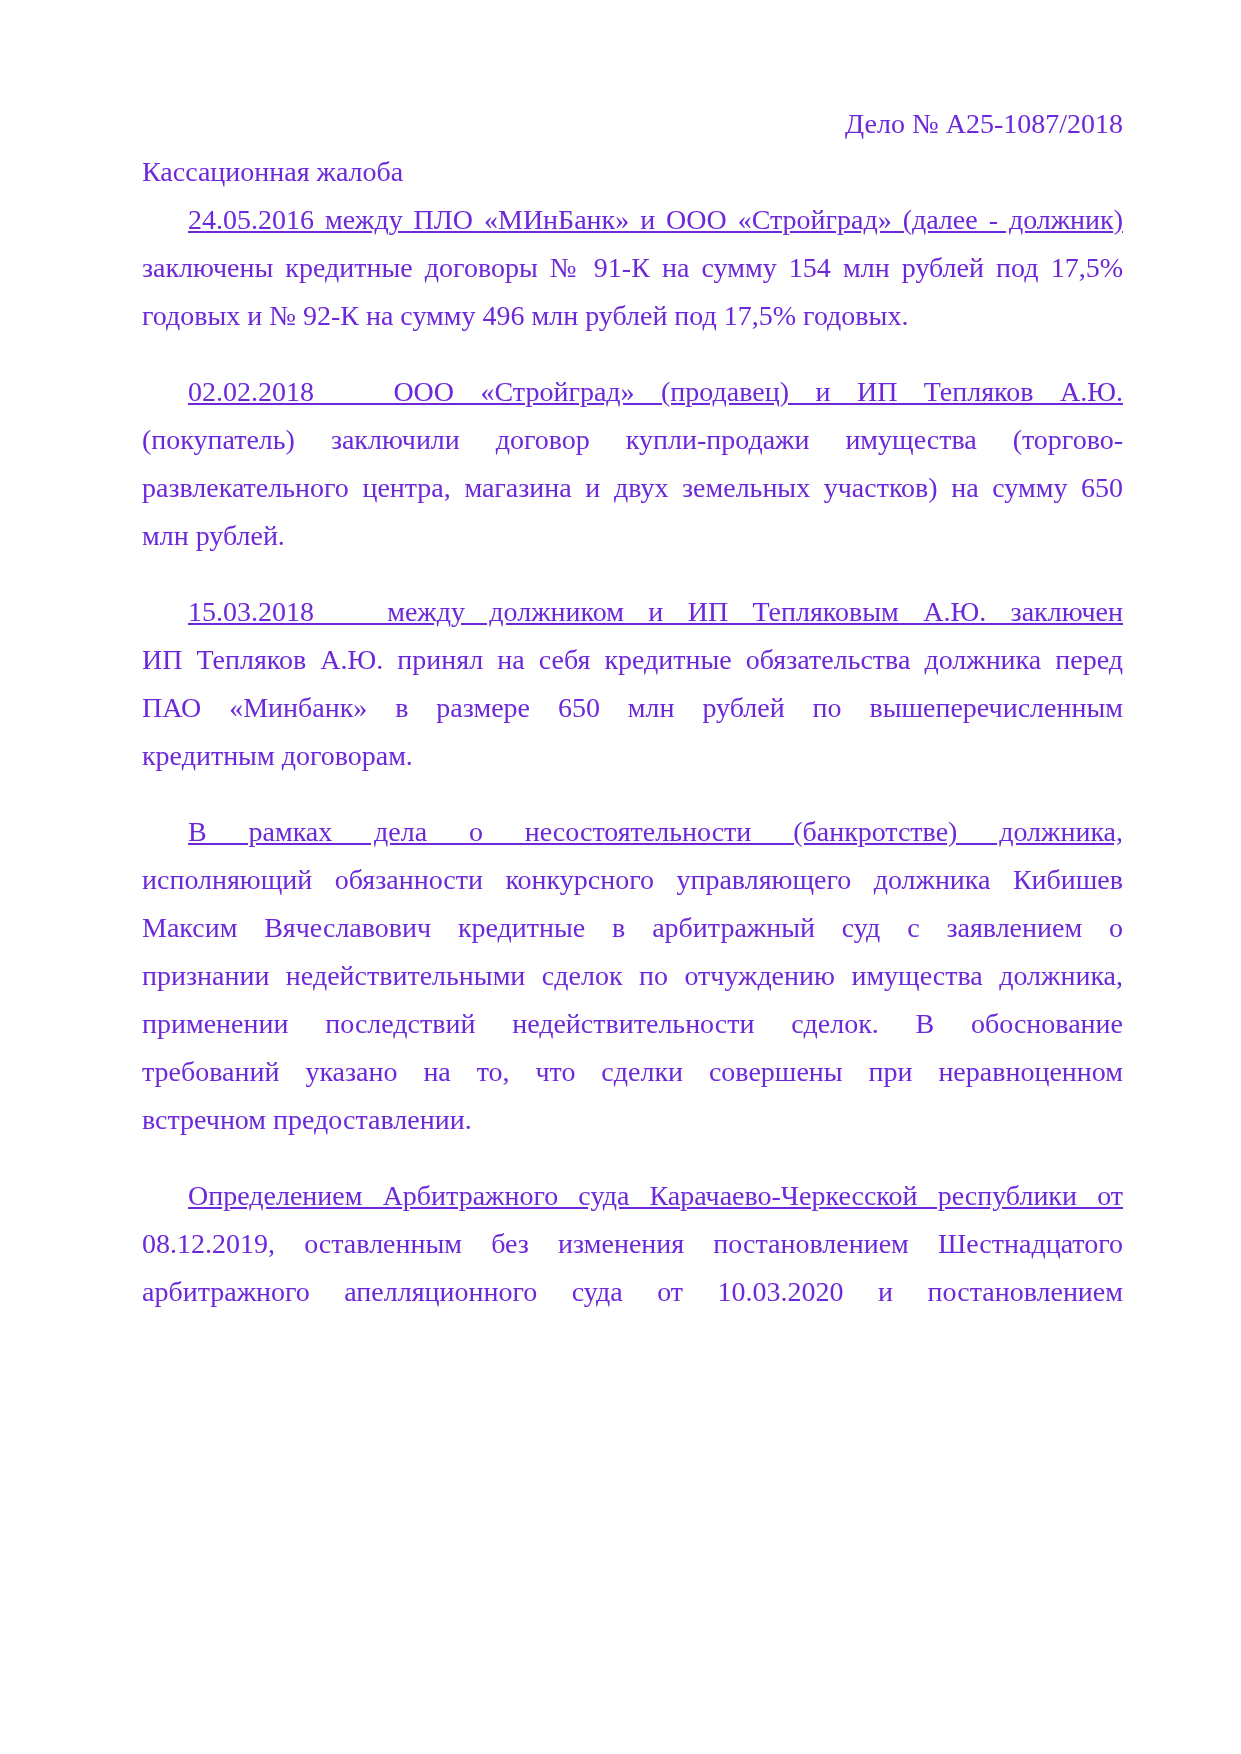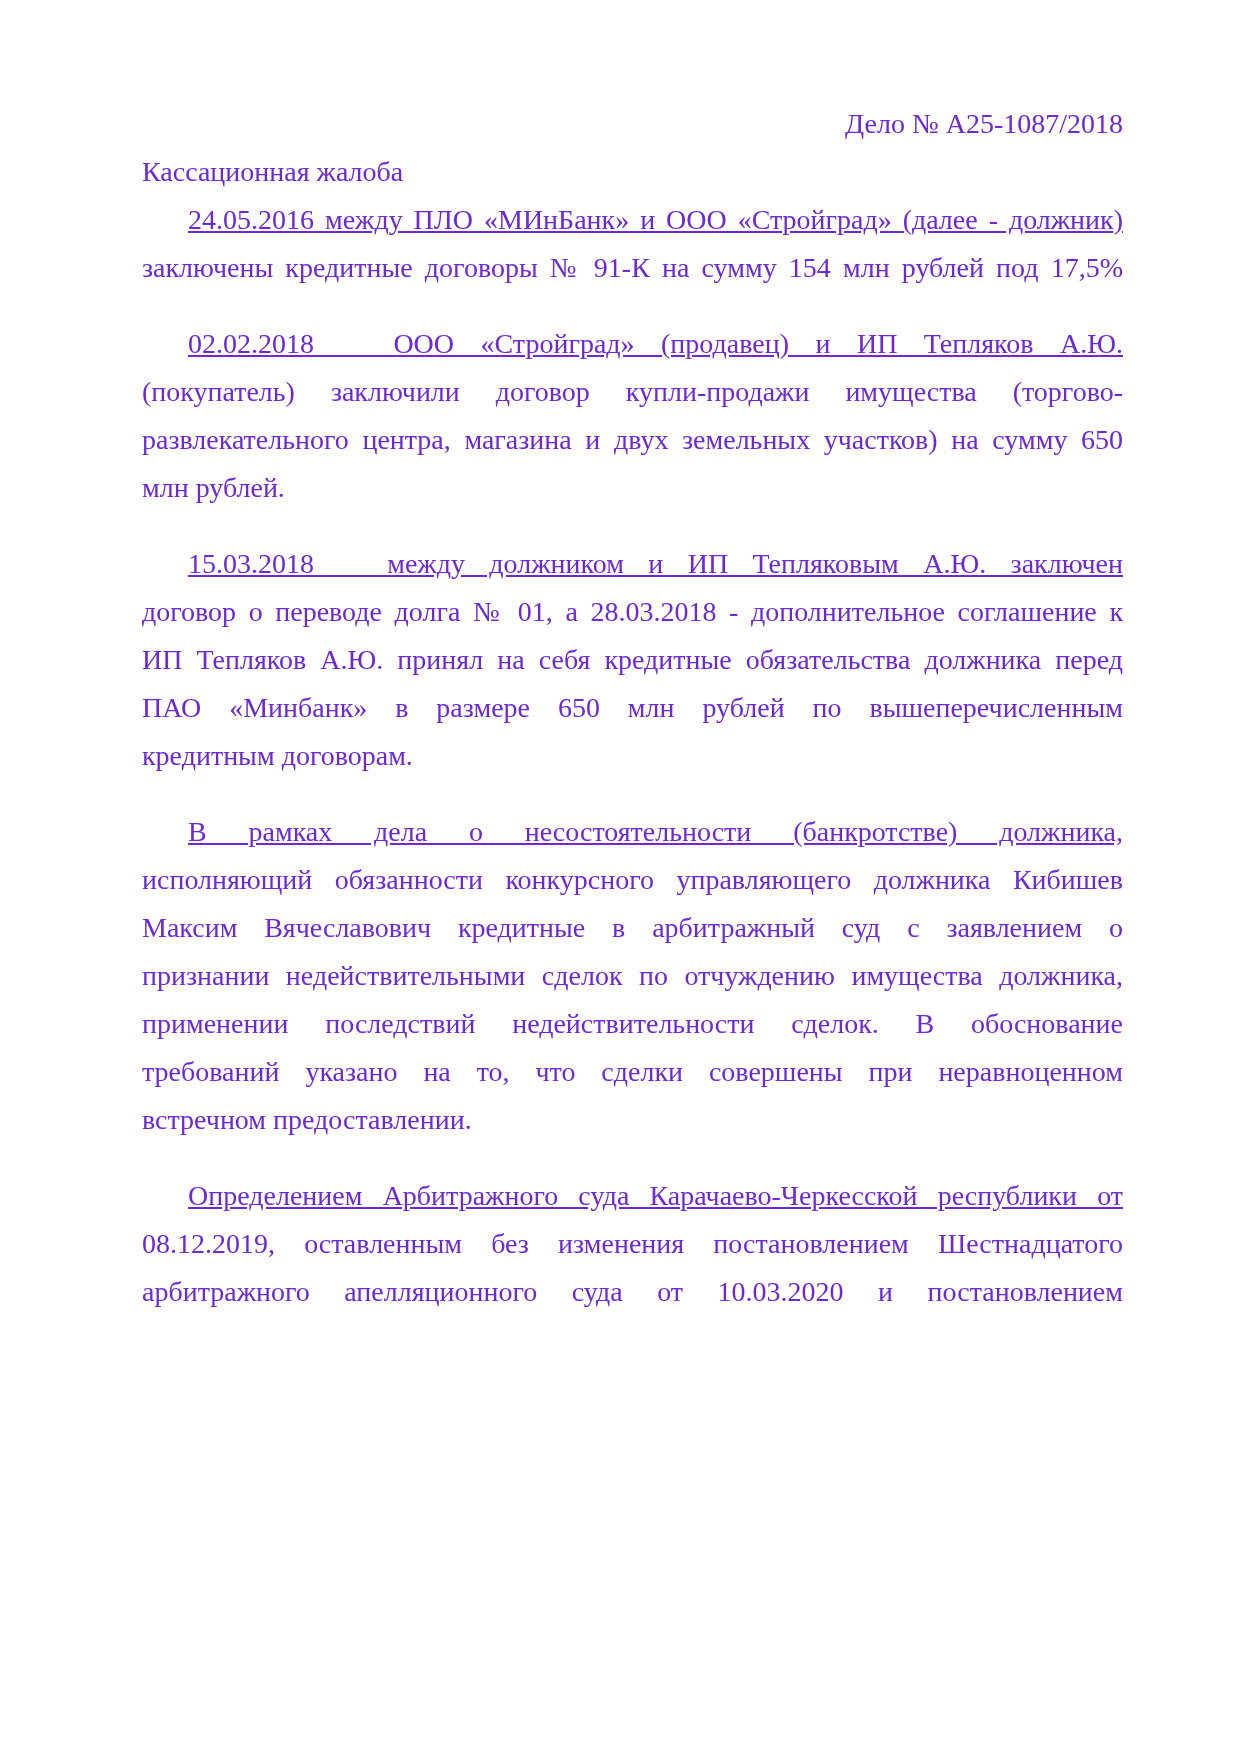--- a/index.html
+++ b/index.html
@@ -58,30 +58,30 @@
 </head>
 <body>
 
 <div class="page">
   <div class="case-number">Дело № А25-1087/2018</div>
   <div class="doc-title">Кассационная жалоба</div>
   <div id="paragraphs">
       <div class="para">
         <div class="line jl first">24.05.2016 между ПЛО «МИнБанк» и ООО «Стройград» (далее - должник)</div>
         <div class="line jl">заключены кредитные договоры № 91-К на сумму 154 млн рублей под 17,5%</div>
+        <div class="line">годовых и № 92-К на сумму 496 млн рублей под 17,5% годовых.</div>
       </div>
       <div class="para">
         <div class="line jl first">02.02.2018&nbsp;&nbsp; ООО «Стройград» (продавец) и ИП Тепляков А.Ю.</div>
         <div class="line jl">(покупатель) заключили договор купли-продажи имущества (торгово-</div>
         <div class="line jl">развлекательного центра, магазина и двух земельных участков) на сумму 650</div>
         <div class="line">млн рублей.</div>
       </div>
       <div class="para">
         <div class="line jl first">15.03.2018&nbsp;&nbsp; между должником и ИП Тепляковым А.Ю. заключен</div>
-        <div class="line jl">договор о переводе долга № 01, а 28.03.2018 - дополнительное соглашение к</div>
         <div class="line jl">ИП Тепляков А.Ю. принял на себя кредитные обязательства должника перед</div>
         <div class="line jl">ПАО «Минбанк» в размере 650 млн рублей по вышеперечисленным</div>
         <div class="line">кредитным договорам.</div>
       </div>
       <div class="para">
         <div class="line jl first">В рамках дела о несостоятельности (банкротстве) должника,</div>
         <div class="line jl">исполняющий обязанности конкурсного управляющего должника Кибишев</div>
         <div class="line jl">Максим Вячеславович кредитные в арбитражный суд с заявлением о</div>
         <div class="line jl">признании недействительными сделок по отчуждению имущества должника,</div>
         <div class="line jl">применении последствий недействительности сделок. В обоснование</div>

